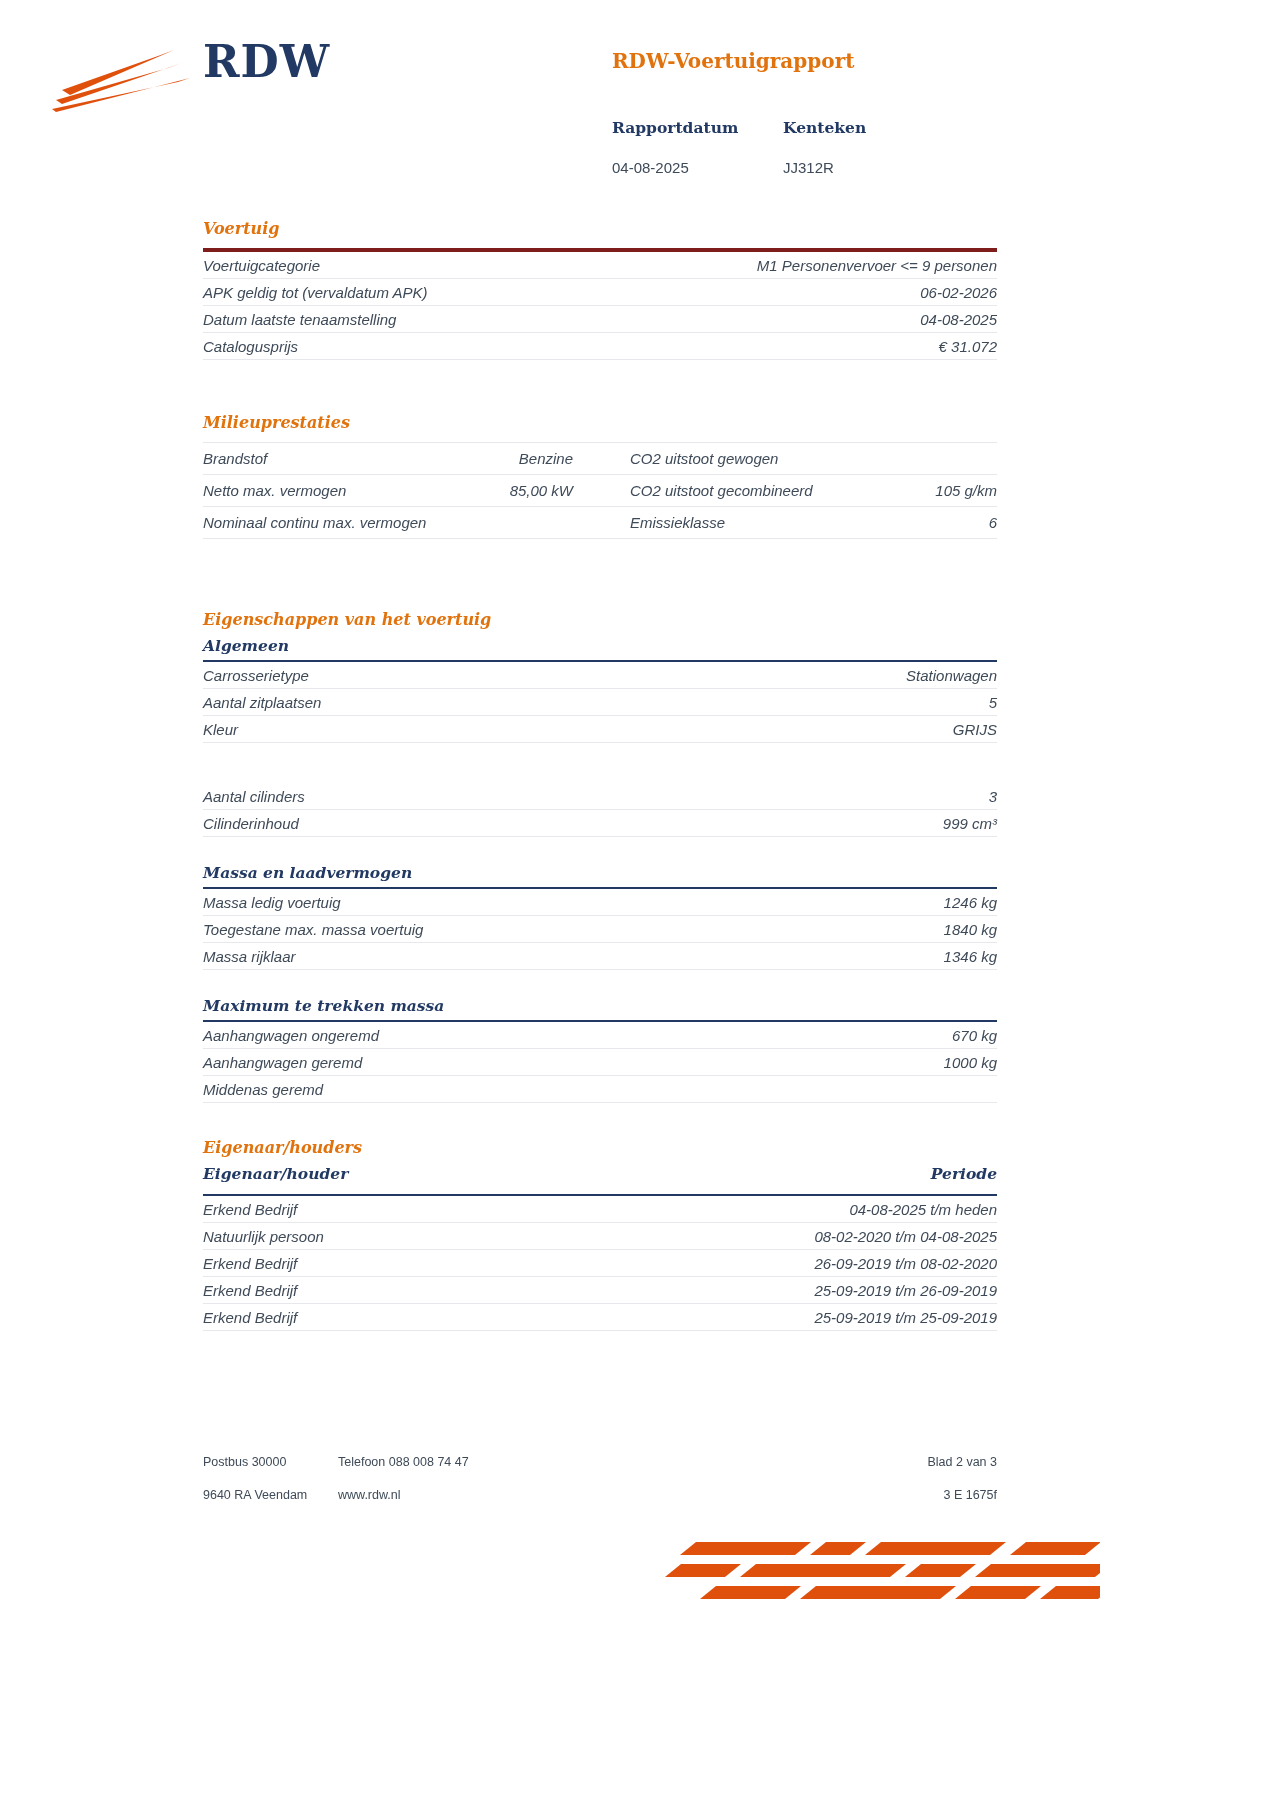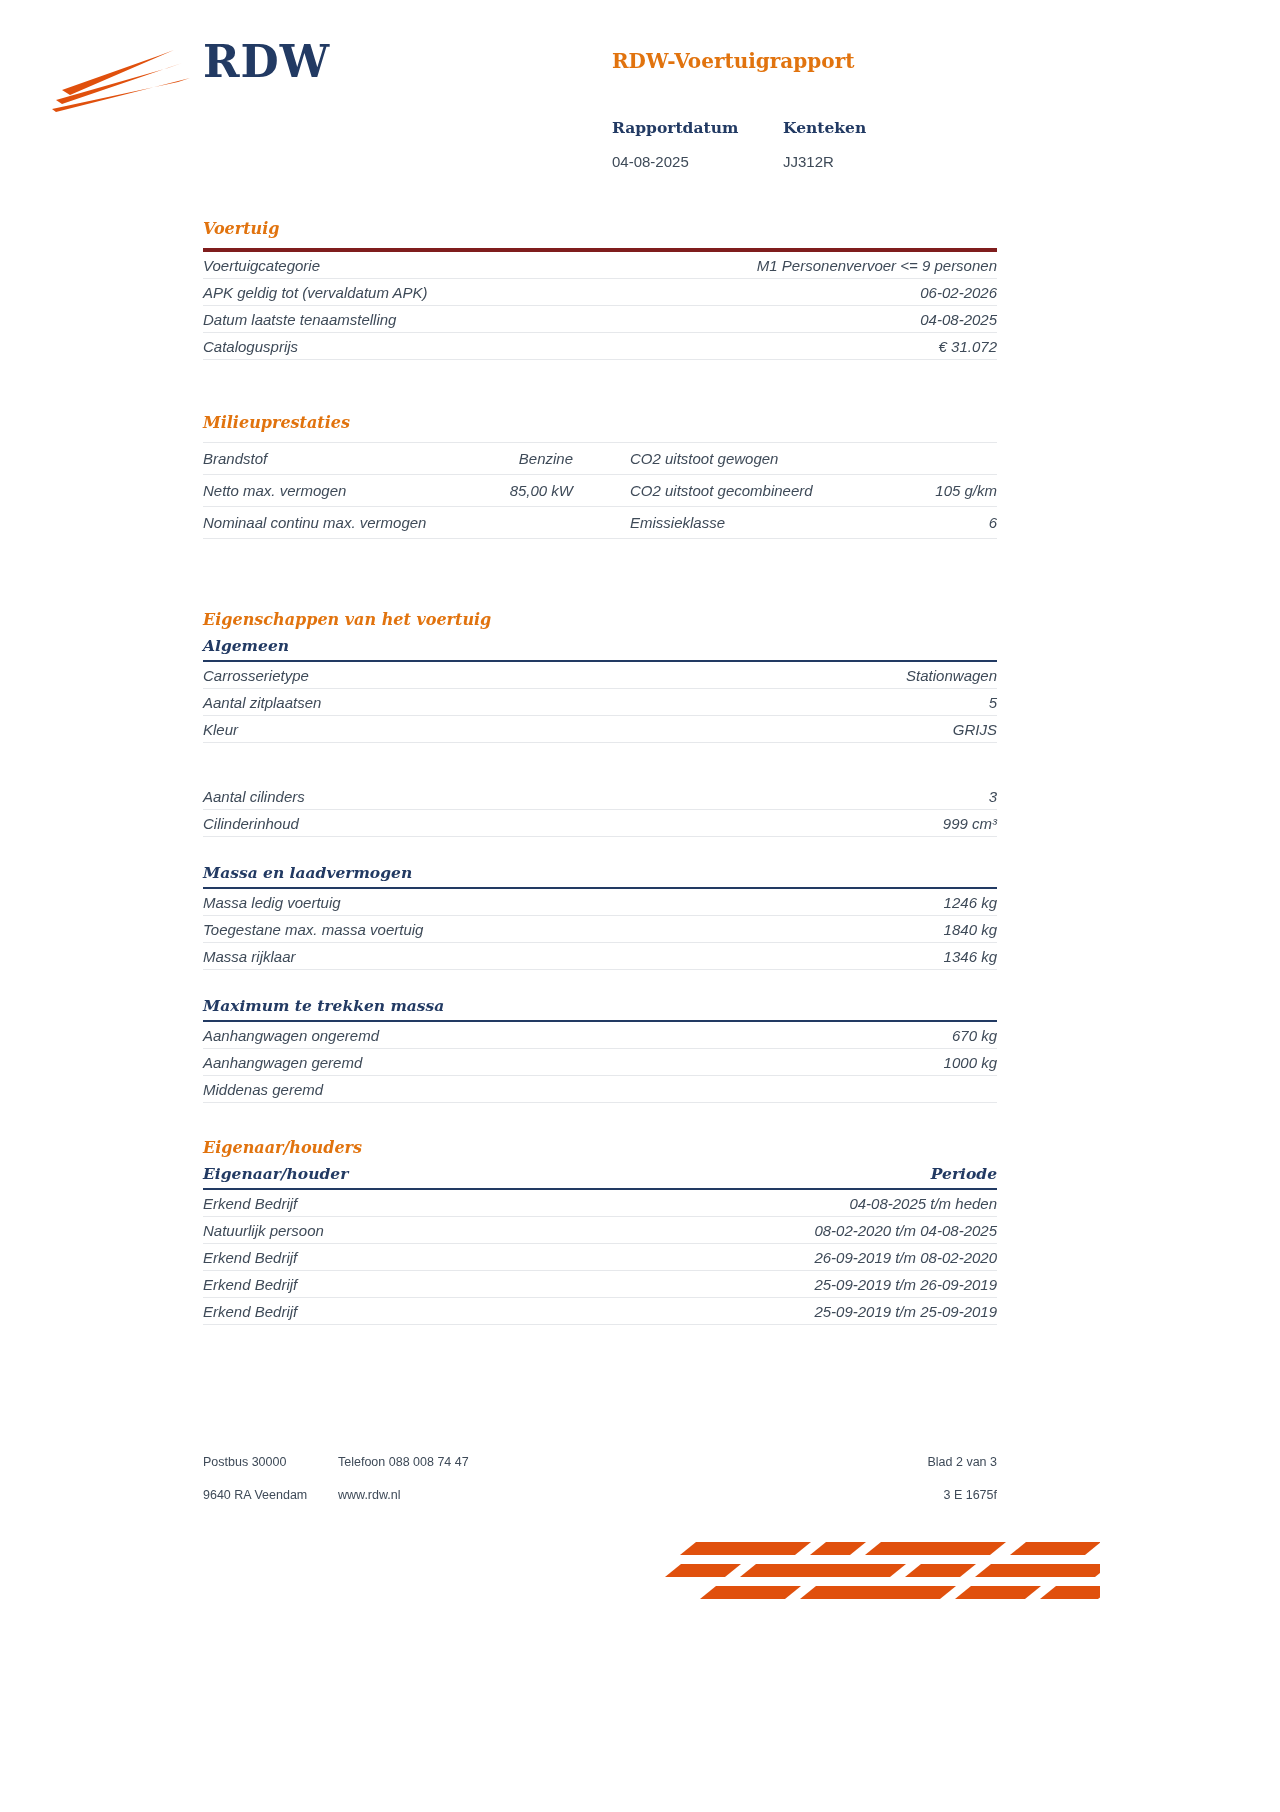--- a/index.html
+++ b/index.html
@@ -20,21 +20,21 @@
     font-family:"DejaVu Serif", serif; font-weight:bold;
     font-size:44px; color:#223a63; letter-spacing:1px; line-height:1;
   }
   .doc-title {
     position:absolute; left:612px; top:50px;
     font-family:"DejaVu Serif", serif; font-weight:bold;
     font-size:20px; color:#e1730e; line-height:1.1;
   }
   .meta {
     position:absolute; left:612px; top:118px;
-    display:grid; grid-template-columns:171px auto; row-gap:16px;
+    display:grid; grid-template-columns:171px auto; row-gap:22px;
   }
   .meta-label { font-family:"DejaVu Serif", serif; font-weight:bold; font-size:15.5px; color:#223a63; }
   .meta-value { font-size:15px; color:#3e4a58; }
 
   
   .content { position:absolute; left:203px; top:218px; width:794px;font-style:italic; }
 
   .sec-heading {
     font-family:"DejaVu Serif", serif; font-weight:bold;
     font-size:16px; color:#e1730e; margin-bottom:9px; line-height:21px;
@@ -66,21 +66,21 @@
     padding-bottom:5px; border-bottom:2px solid #223a63;
   }
   .subsection.m40 { margin-top:40px; }
   .subsection.m26 { margin-top:26px; }
 
   #sec-eigenaren { margin-top:34px; }
   .owners-head {
     display:flex; justify-content:space-between; align-items:baseline;
     font-family:"DejaVu Serif", serif; font-weight:bold;
     font-size:15.5px; color:#223a63;
-    padding-bottom:5px; border-bottom:2px solid #223a63;
+    padding-bottom:11px; border-bottom:2px solid #223a63;
   }
 
   
   .footer {
     position:absolute; left:203px; top:1455px; width:794px;
     display:grid; grid-template-columns:135px 1fr auto; row-gap:19px;
     font-size:12.5px; color:#3e4a58;
   }
   .footer .right { text-align:right; }
 

